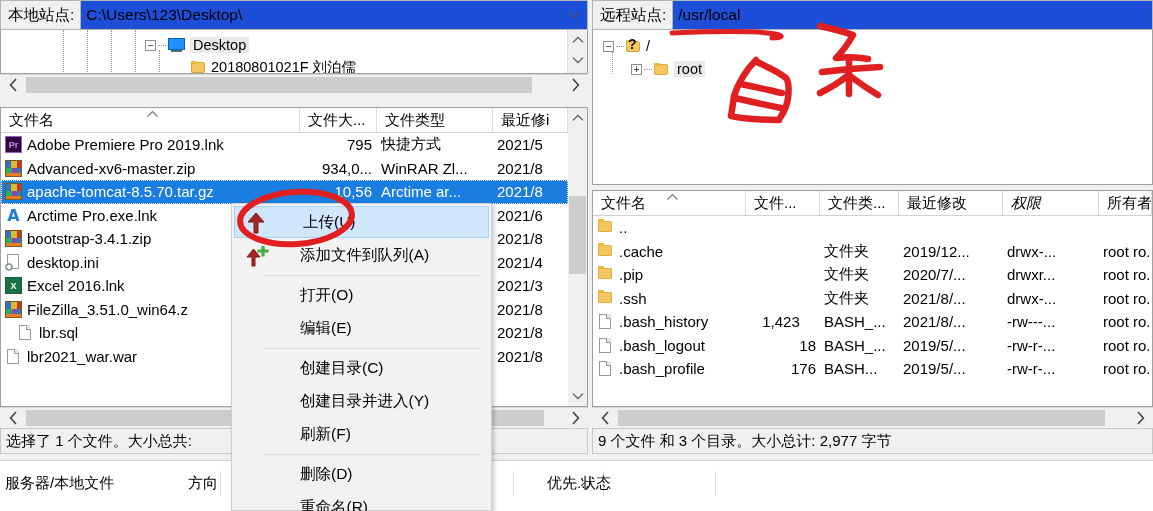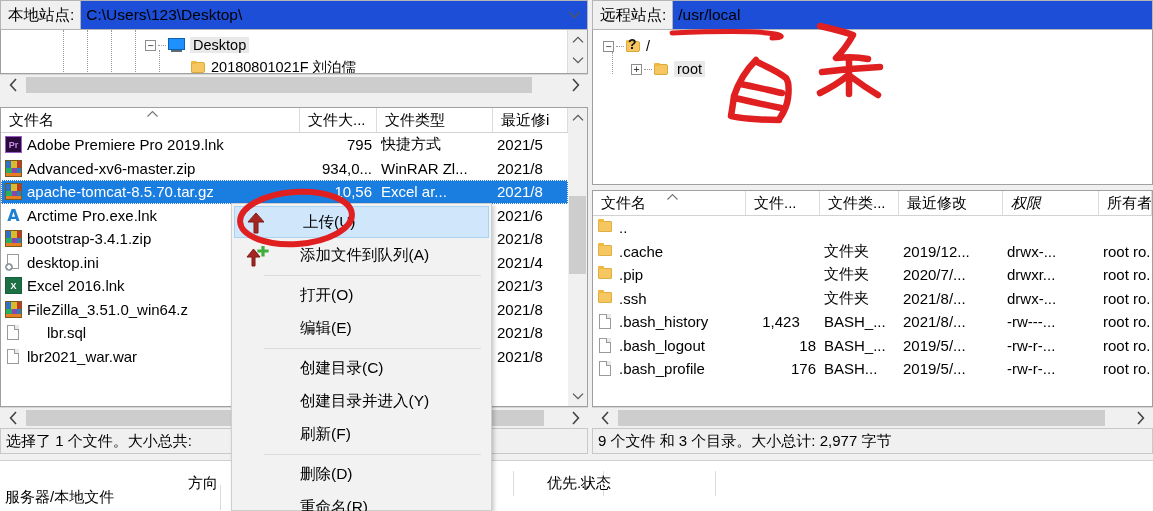--- a/index.html
+++ b/index.html
@@ -253,21 +253,21 @@
       <span class="cell" style="left:380px;width:108px;">WinRAR Zl...</span>
       <span class="cell" style="left:496px;width:70px;">2021/8</span>
     </div>
 
     <div class="lrow sel" style="top:72px;right:19px;">
       <span class="nm" style="left:4px;">
         <span class="ico ico-rar"></span>
         <span>apache-tomcat-8.5.70.tar.gz</span>
       </span>
       <span class="cell" style="left:299px;width:72px;text-align:right;">10,56</span>
-      <span class="cell" style="left:380px;width:108px;">Excel ar...</span>
+      <span class="cell" style="left:380px;width:108px;">Arctime ar...</span>
       <span class="cell" style="left:496px;width:70px;">2021/8</span>
     </div>
 
     <div class="lrow" style="top:95.5px;right:19px;">
       <span class="nm" style="left:4px;">
         <span class="ico ico-at">A</span>
         <span>Arctime Pro.exe.lnk</span>
       </span>
       <span class="cell" style="left:496px;width:70px;">2021/6</span>
     </div>
@@ -298,21 +298,21 @@
 
     <div class="lrow" style="top:189.5px;right:19px;">
       <span class="nm" style="left:4px;">
         <span class="ico ico-rar"></span>
         <span>FileZilla_3.51.0_win64.z</span>
       </span>
       <span class="cell" style="left:496px;width:70px;">2021/8</span>
     </div>
 
     <div class="lrow" style="top:213px;right:19px;">
-      <span class="nm" style="left:4px;gap:20px;">
+      <span class="nm" style="left:16px;">
         <span class="ico ico-doc"></span>
         <span>lbr.sql</span>
       </span>
       <span class="cell" style="left:496px;width:70px;">2021/8</span>
     </div>
 
     <div class="lrow" style="top:236.5px;right:19px;">
       <span class="nm" style="left:4px;">
         <span class="ico ico-doc"></span>
         <span>lbr2021_war.war</span>
@@ -475,21 +475,21 @@
         </svg>
     </div>
   </div>
 
   <div class="status" style="left:592px;top:428px;width:561px;">
     <span>9 个文件 和 3 个目录。大小总计: 2,977 字节</span>
   </div>
 
   <div class="queue" style="left:0;top:460px;height:51px;border-top:1px solid #d0d0d0;">
     <div class="qhdr" style="top:10px;">
-      <div class="c" style="left:0;width:221px;margin-top:14px;">
+      <div class="c" style="left:0;width:221px;">
         <span>服务器/本地文件</span>
       </div>
       <div class="c" style="left:183px;width:96px;">
         <span>方向</span>
       </div>
       <div class="c" style="left:279px;width:178px;">
         <span>远程文件</span>
       </div>
       <div class="c" style="left:457px;width:57px;">
         <span>大小</span>

